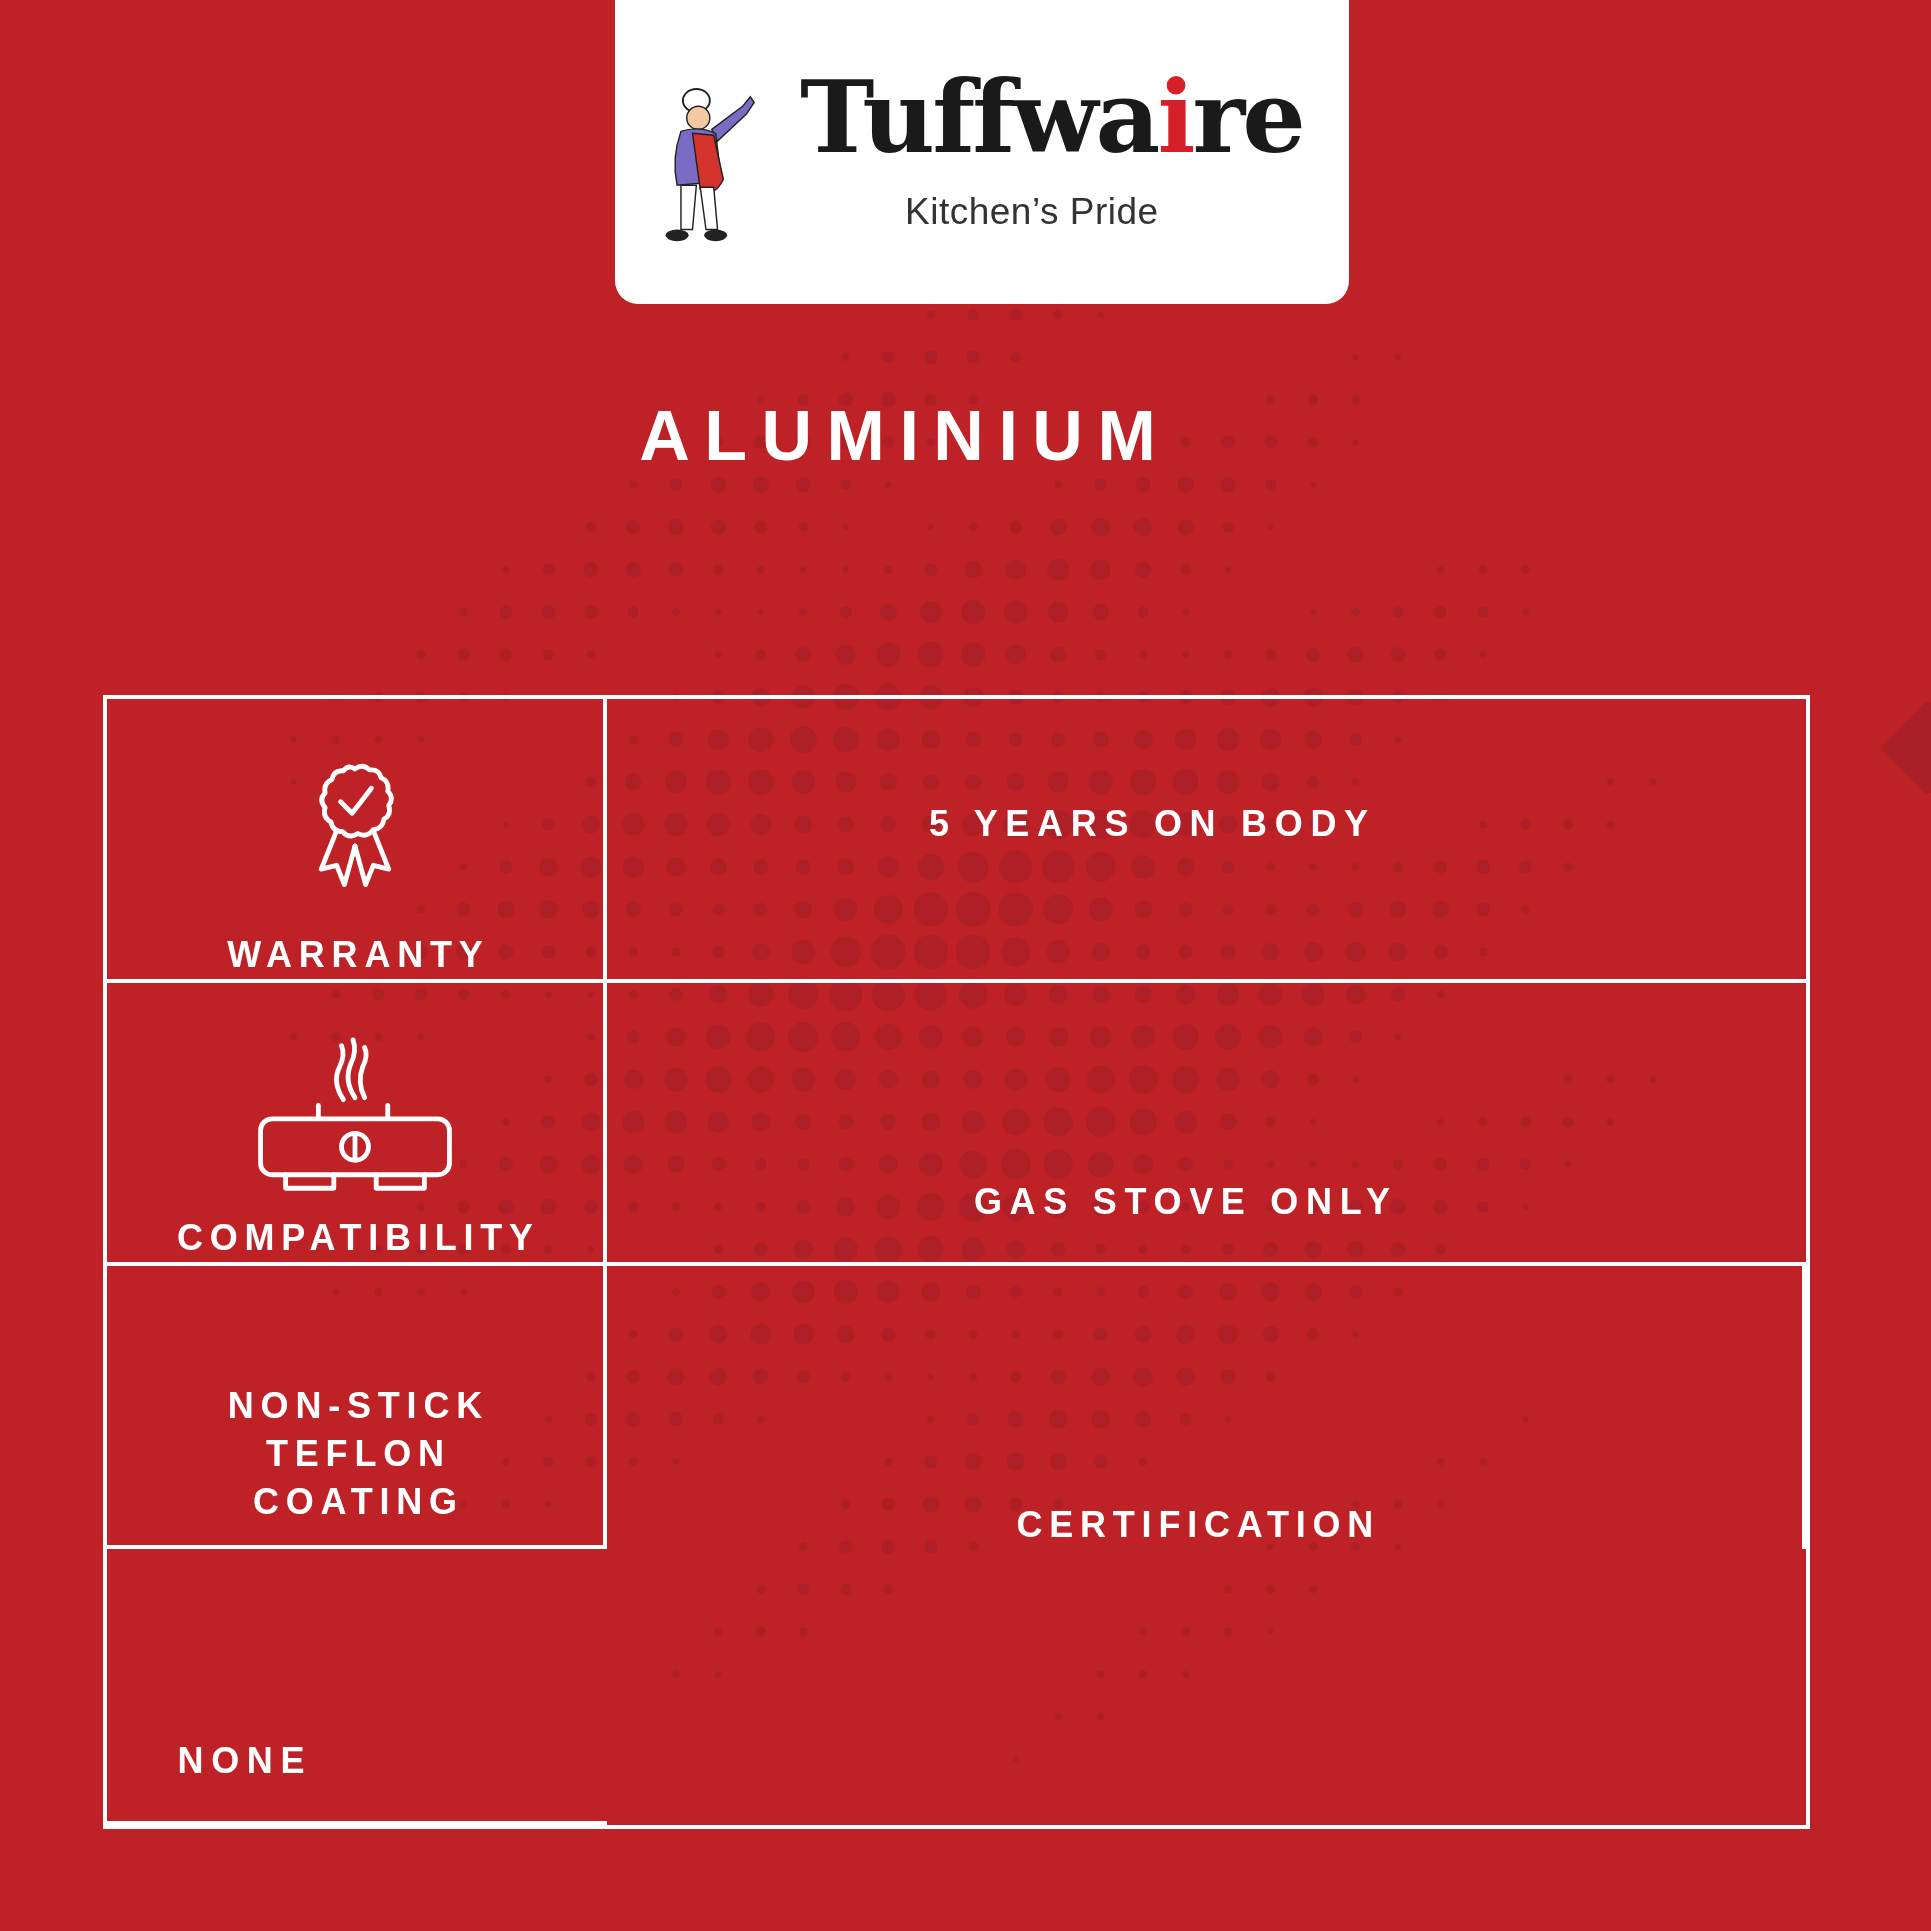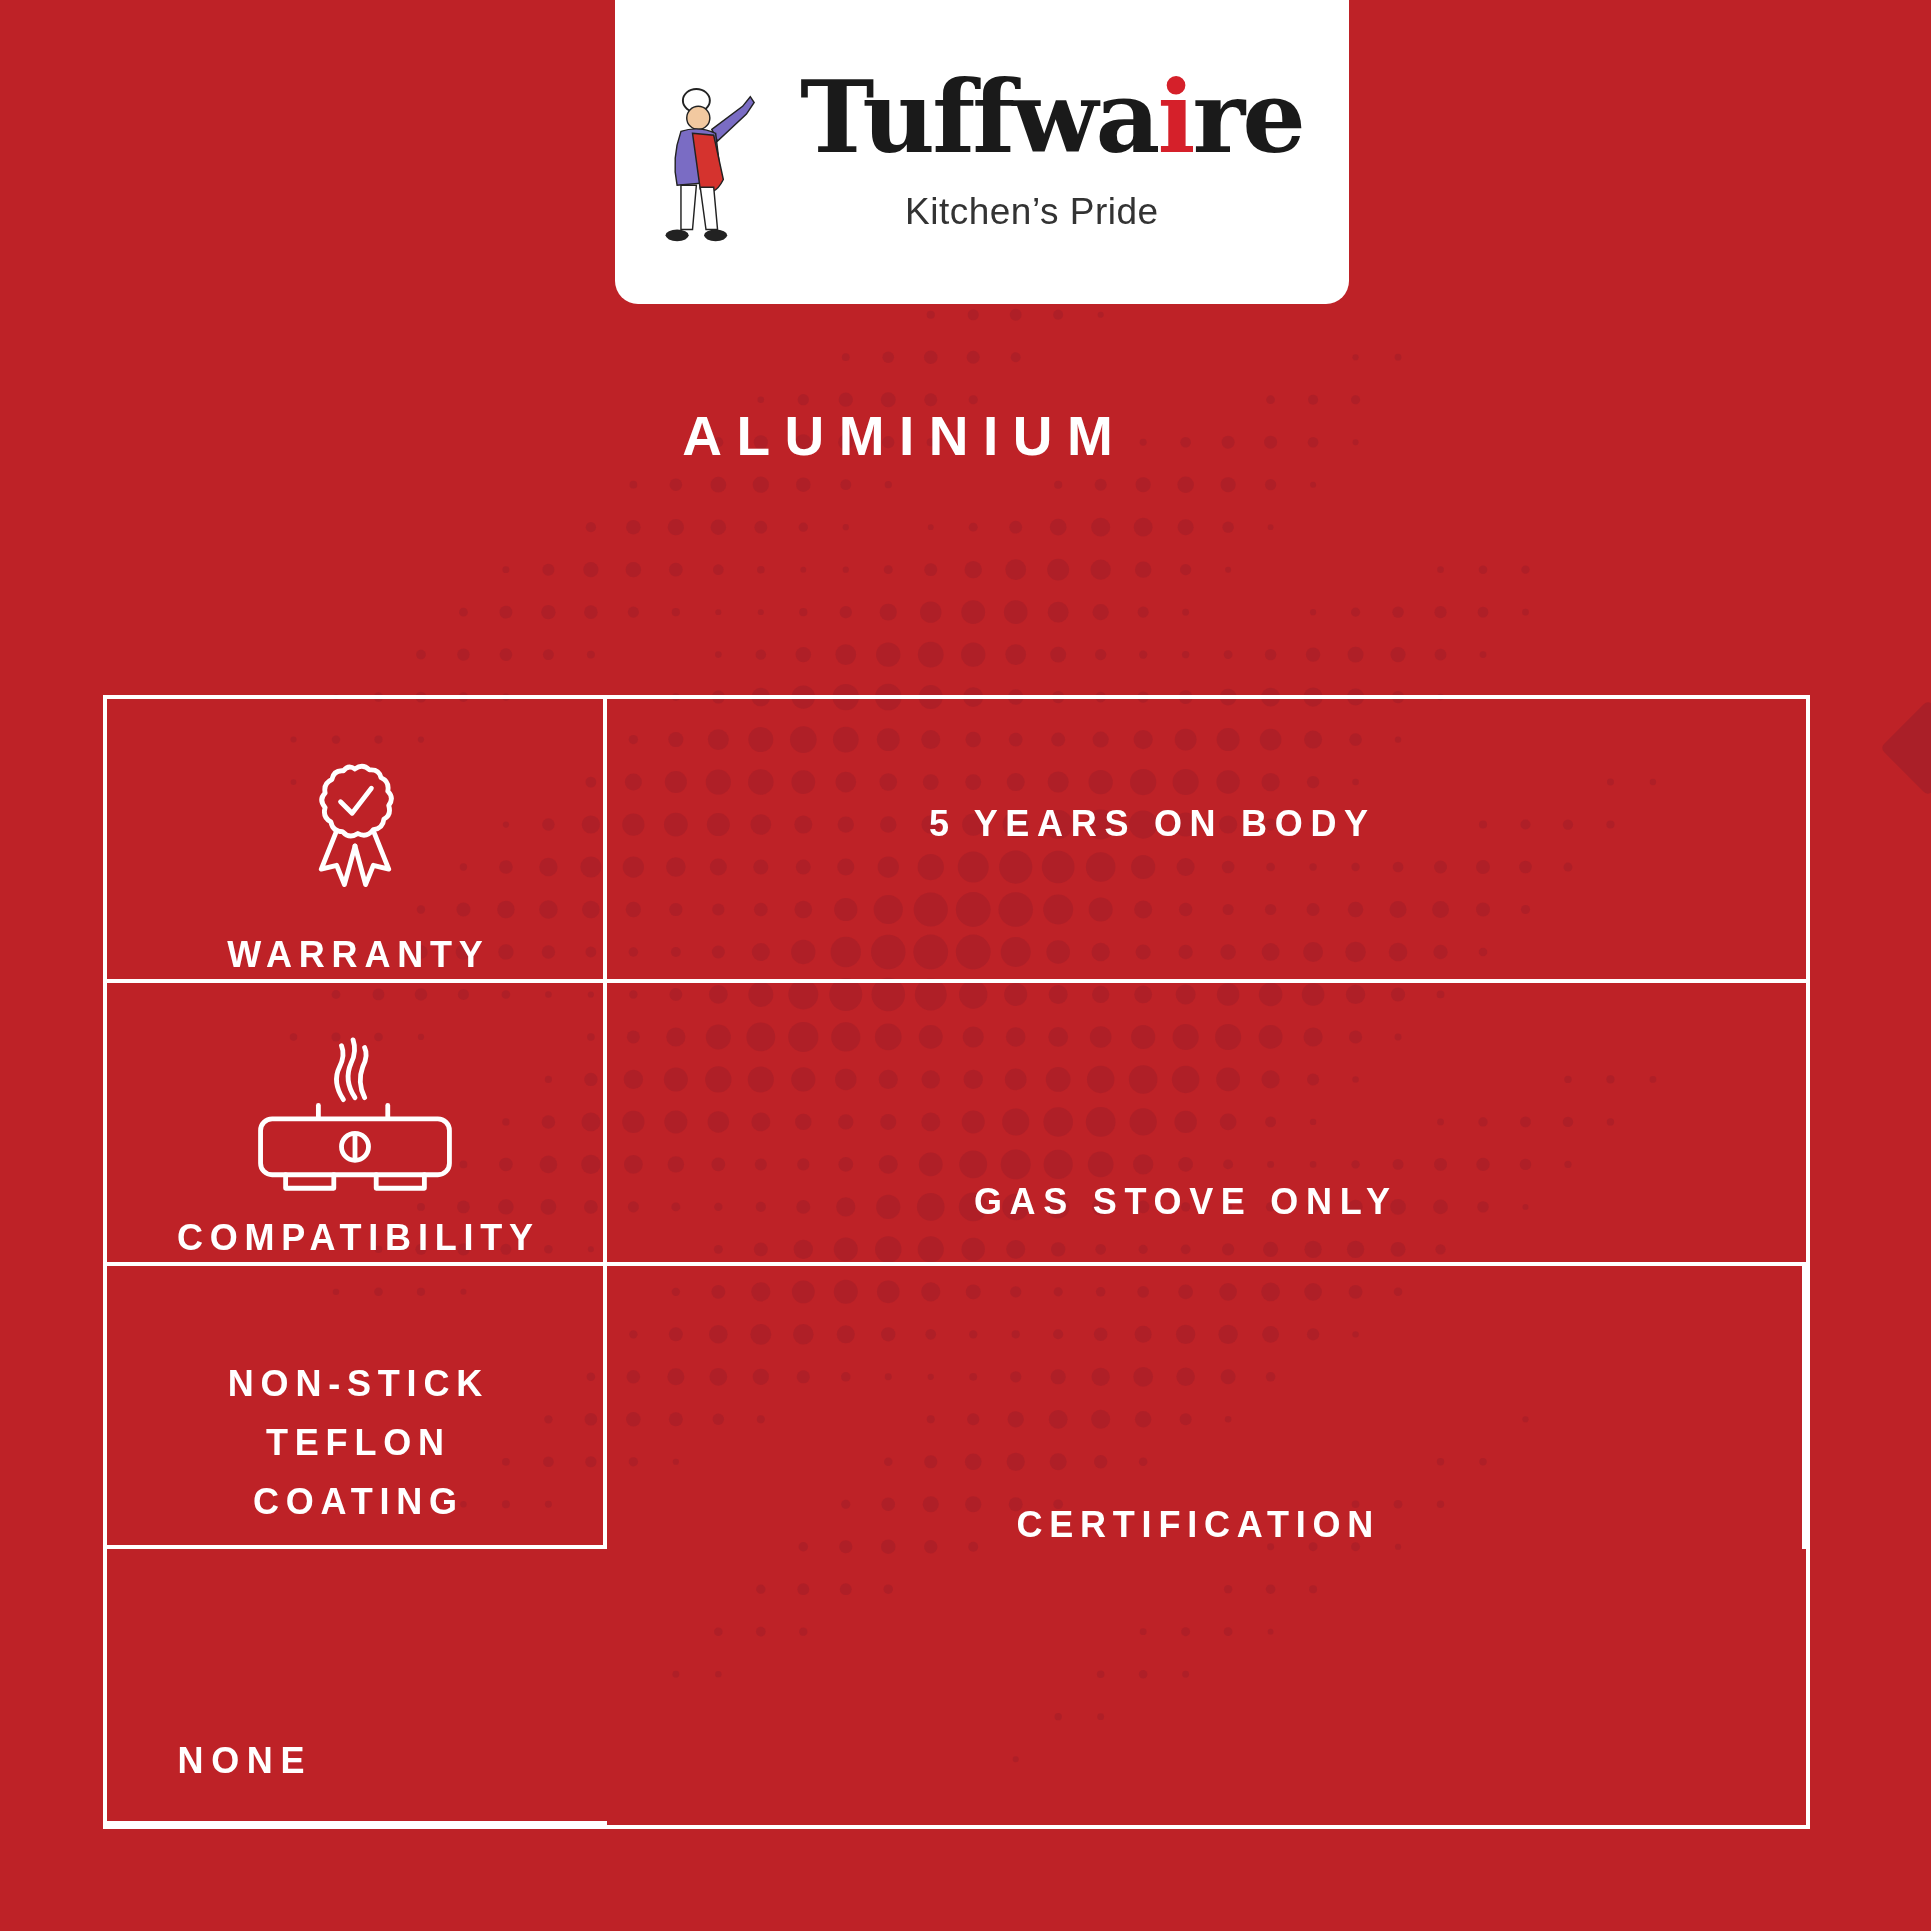--- a/index.html
+++ b/index.html
@@ -25,36 +25,36 @@
       font-family: "DejaVu Serif", "Liberation Serif", serif; font-weight: bold;
       font-size: 100px; color: #1A1A1A; letter-spacing: -2.9px; line-height: 1;
     }
     .brand .accent { color: #D5202A; }
     .tagline {
       position: absolute; left: 290px; top: 201px;
       font-family: "Liberation Sans", sans-serif; font-size: 37px; color: #333333; letter-spacing: 0.5px;
     }
     .title {
       position: absolute; left: 0; width: 1795px; top: 381px; text-align: center;
-      color: #FFFFFF; font-weight: bold; font-size: 55px; letter-spacing: 14.5px; line-height: 110px;
+      color: #FFFFFF; font-weight: bold; font-size: 70px; letter-spacing: 14.5px; line-height: 110px;
     }
     .title div { padding-left: 14.5px; }
     .spec-table {
       position: absolute; left: 103px; top: 695px; width: 1707px; height: 1134px;
       border: 4.8px solid #FFFFFF; box-sizing: border-box;
       display: grid; grid-template-columns: 500px 1fr; grid-template-rows: 284px 283px 283px 1fr;
     }
     .cell {
       box-sizing: border-box; display: flex; flex-direction: column;
       align-items: center; justify-content: flex-end; color: #FFFFFF; text-align: center;
     }
     .cell.label { border-right: 4.8px solid #FFFFFF; }
     .row-border { border-bottom: 4.8px solid #FFFFFF; }
     .label-text {
-      font-weight: bold; font-size: 36px; letter-spacing: 6.8px; line-height: 48px; padding-left: 6.8px; margin-top: 11px;
+      font-weight: bold; font-size: 36px; letter-spacing: 6.8px; line-height: 48px; padding-left: 6.8px;
     }
     .value-text {
       font-weight: bold; font-size: 36px; letter-spacing: 7.7px; padding-left: 7.7px;
     }
     .icon { display: block; }
   </style>
 </head>
 <body>
 
 <svg class="dots" width="1931" height="1931" viewBox="0 0 2000 2000">

